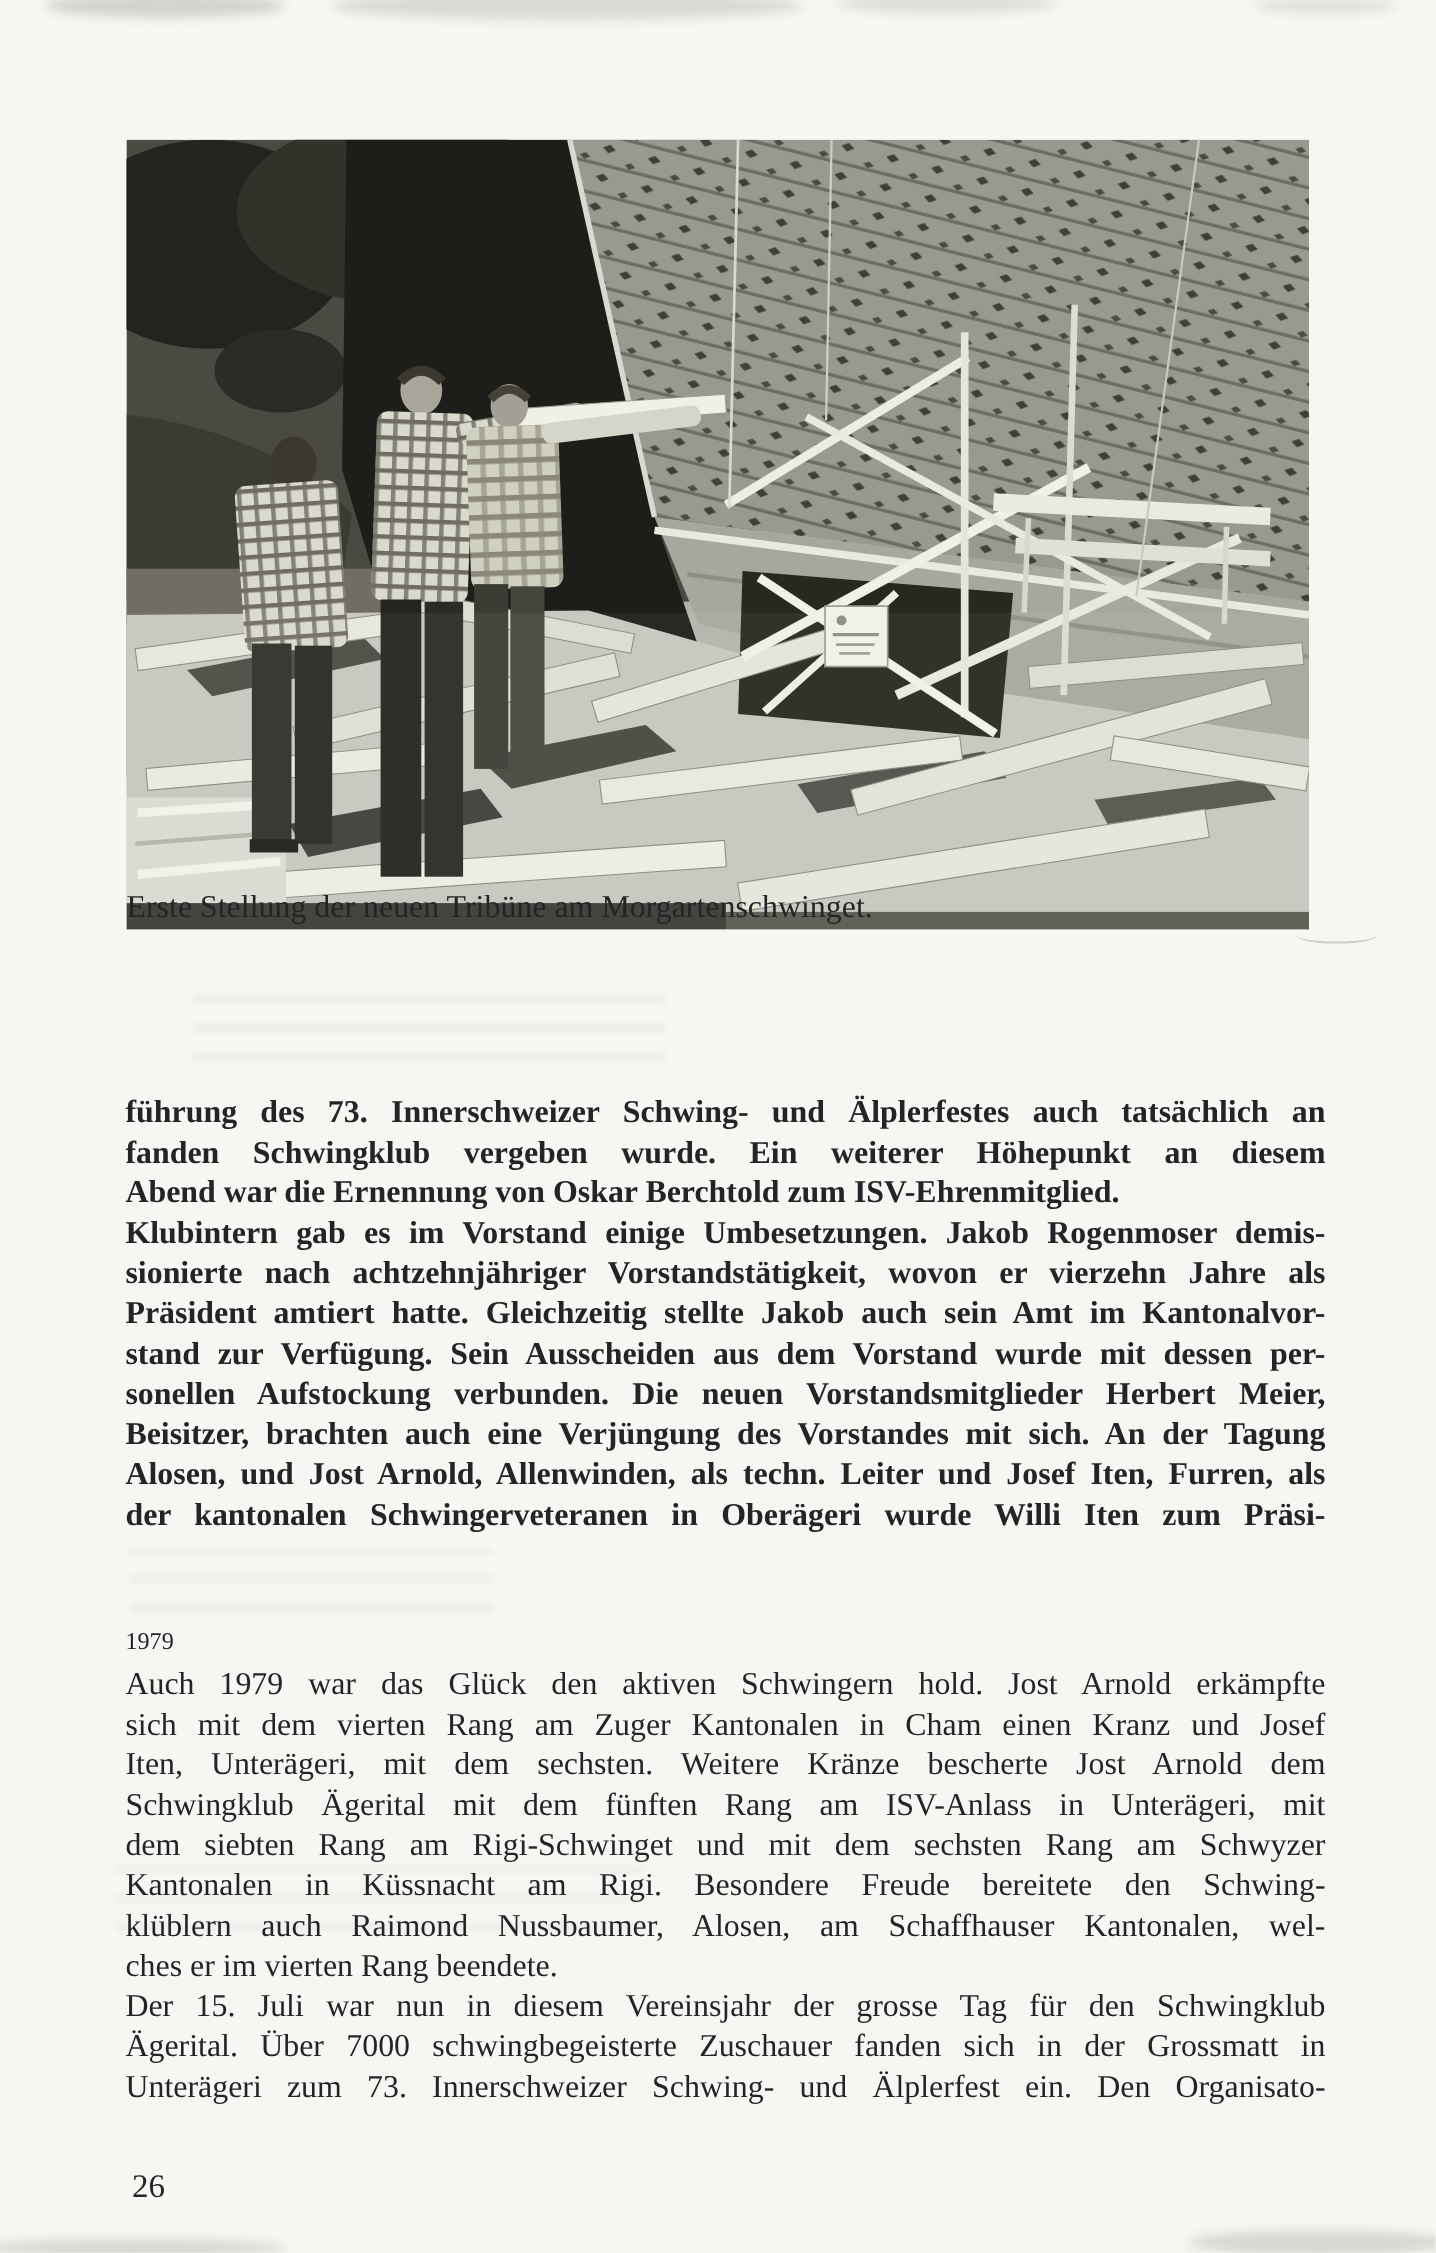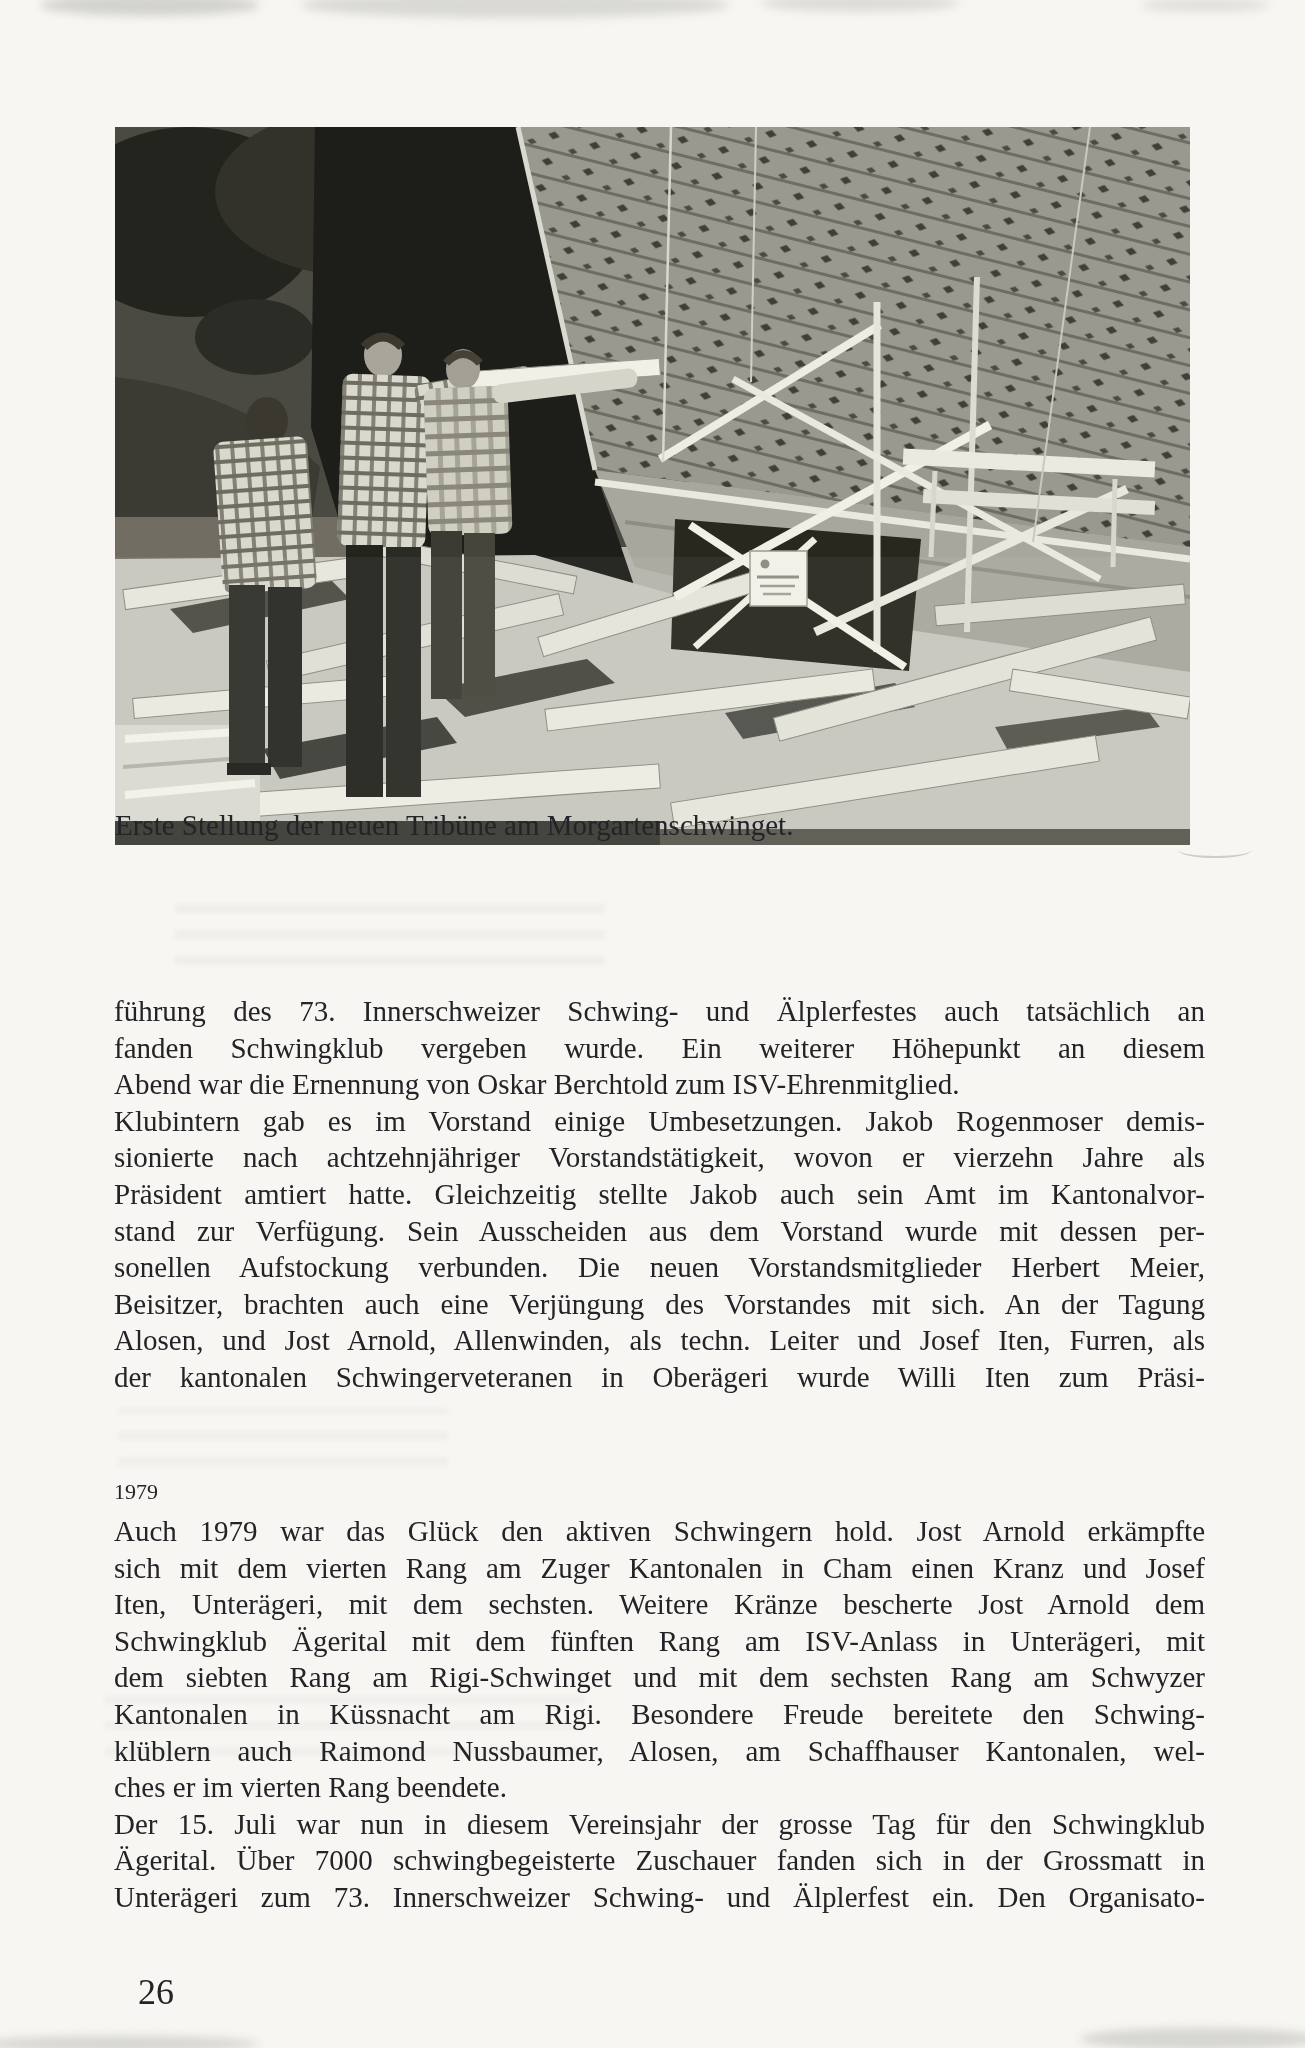--- a/index.html
+++ b/index.html
@@ -30,28 +30,28 @@
   .g1 { left:175px; top:893px;  width:430px; height:72px; }
   .g2 { left:118px; top:1408px; width:330px; height:58px; opacity:.045;}
   .g3 { left:105px; top:1692px; width:480px; height:64px; opacity:.04;}
 
   .photo { position:absolute; left:115px; top:127px; width:1075px; height:718px; margin:0; }
   .photo svg { display:block; width:100%; height:100%; }
 
   .caption { position:absolute; left:115px; top:808px; font-size:29px; line-height:34px; white-space:nowrap; }
 
   .textblock { position:absolute; left:114px; width:1091px; }
-  #block1 { top:993px; }
+  #block1 { top:993px;font-weight:bold; }
   #block2 { top:1513px; }
   .line  { font-size:29px; line-height:36.6px; }
   .jline { text-align:justify; text-align-last:justify; }
 
   .heading { position:absolute; left:114px; top:1474px; font-size:22px; line-height:36.6px; }
 
-  .pagenum { position:absolute; left:138px; top:1971px; font-size:36px; }
+  .pagenum { position:absolute; left:120px; top:1971px; font-size:30px; }
 </style>
 </head>
 <body>
 
 <div class="page">
 
   <div class="smudge sm-t1"></div>
   <div class="smudge sm-t2"></div>
   <div class="smudge sm-t3"></div>
   <div class="smudge sm-t4"></div>

